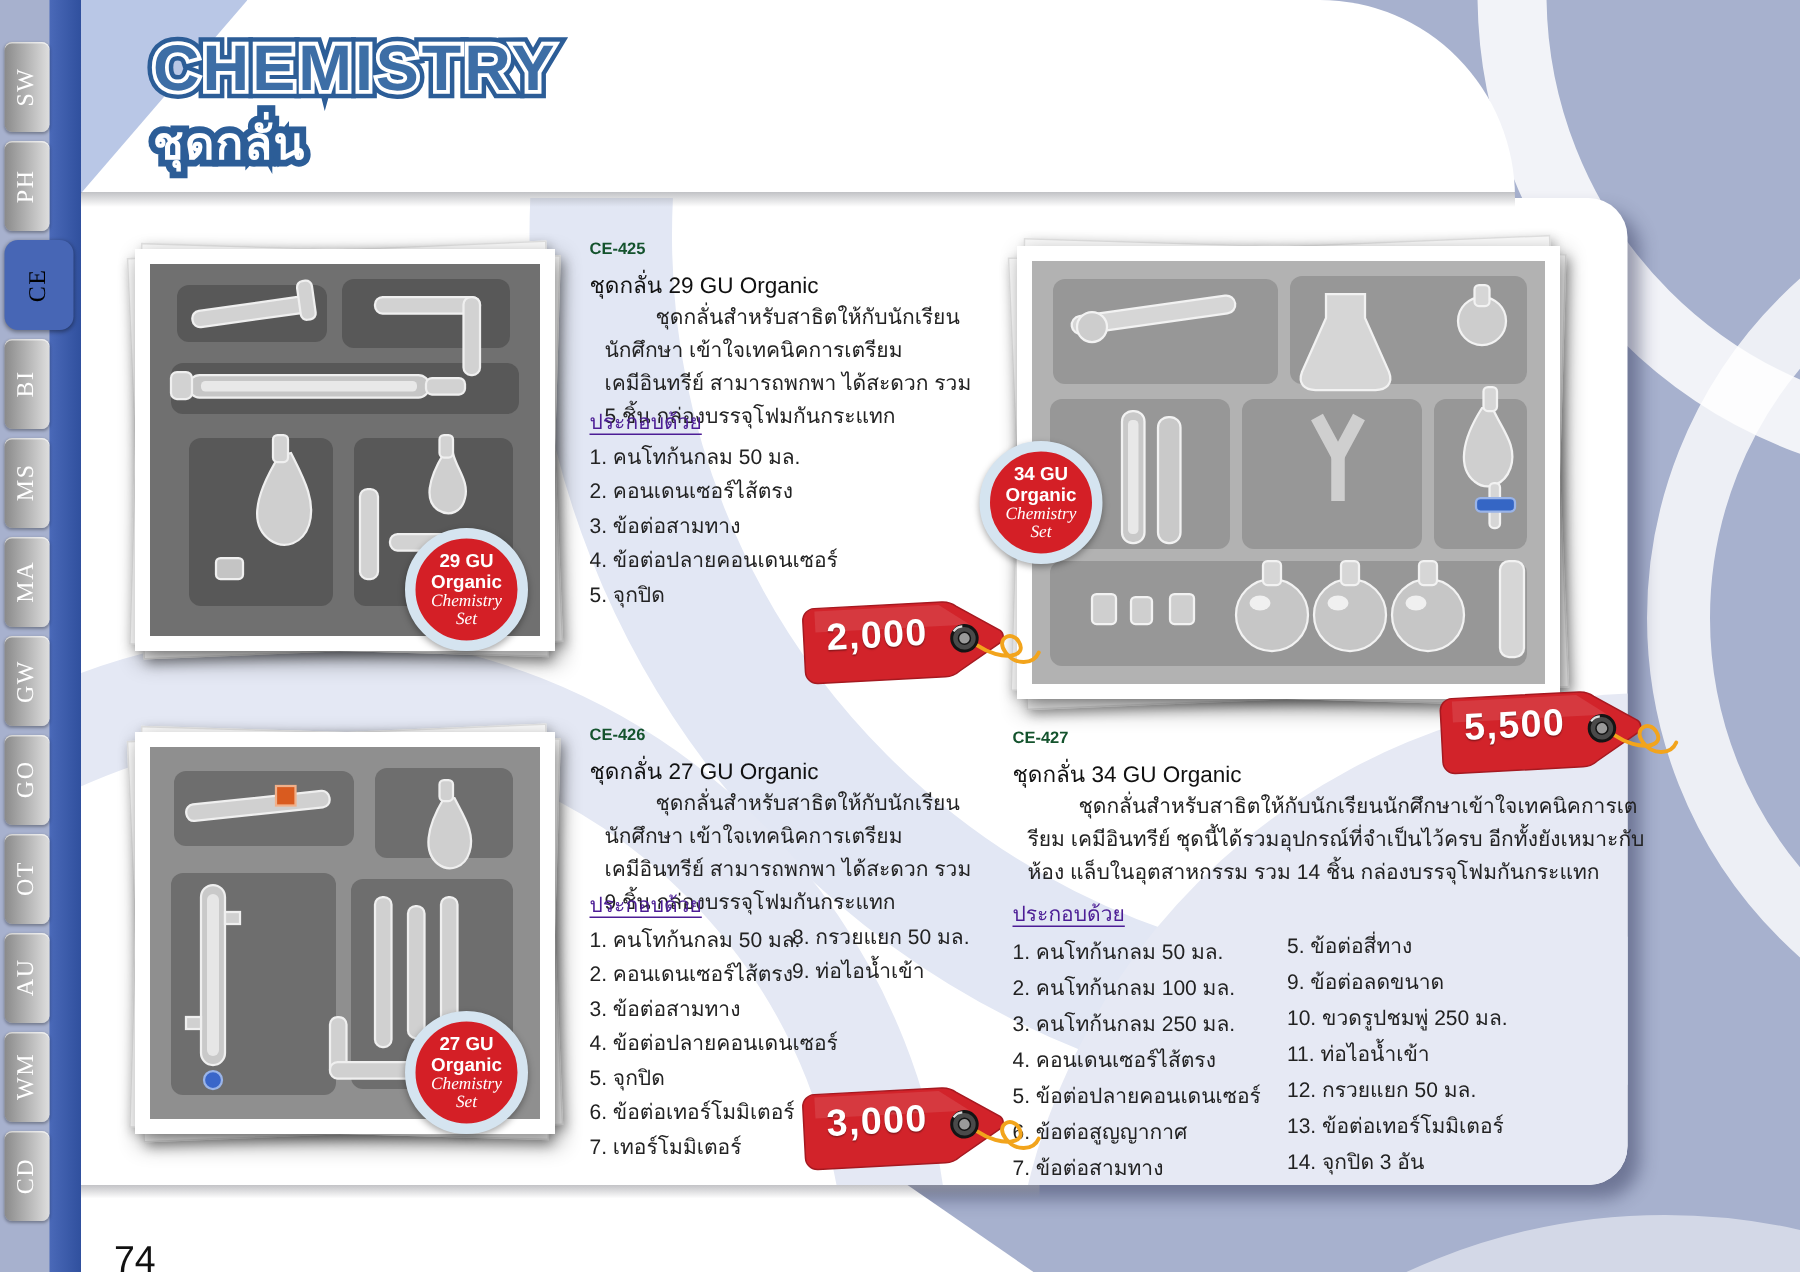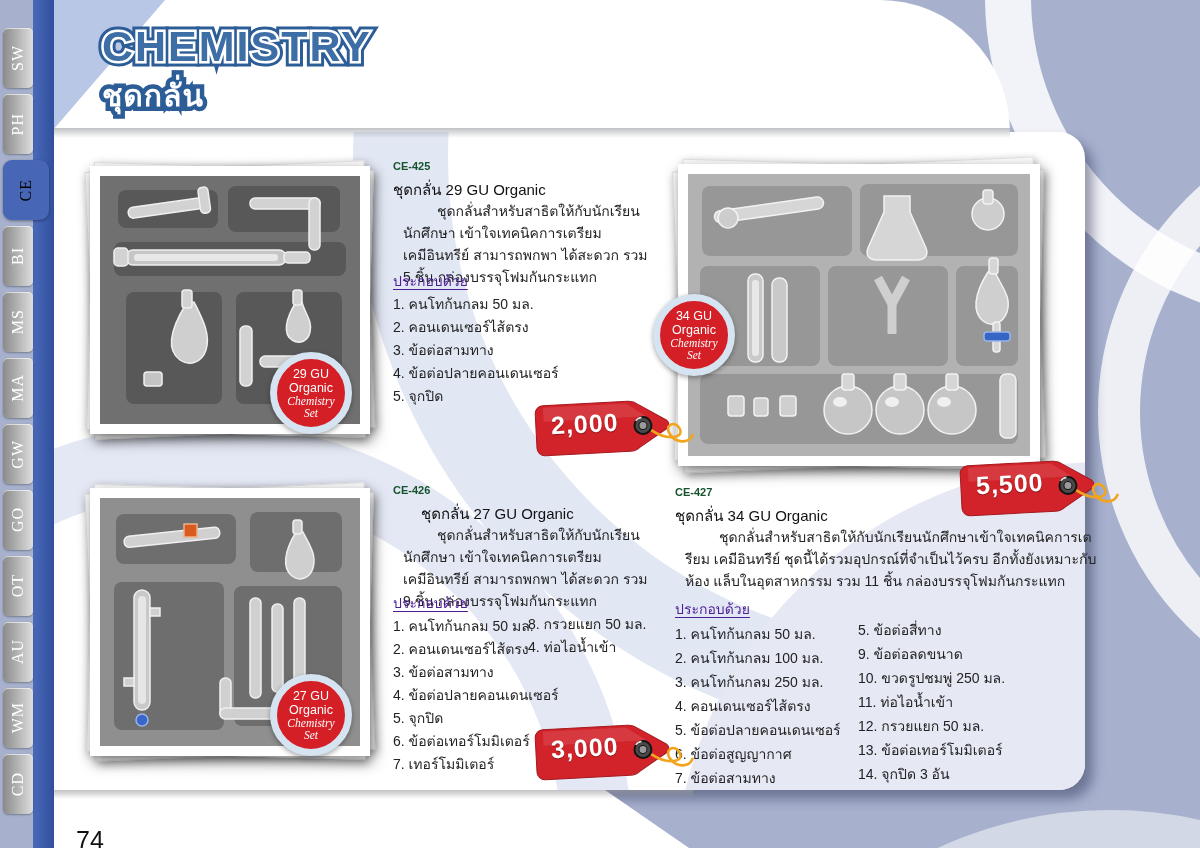--- a/index.html
+++ b/index.html
@@ -71,21 +71,21 @@
   .sheet.s2 { transform:rotate(1.7deg); }
   .photo-card { position:absolute; inset:0; background:#ffffff; padding:10px;
     box-sizing:border-box; box-shadow:3px 6px 14px rgba(0,0,0,.45); }
   .photo-card svg { display:block; width:100%; height:100%; }
 
   
   .set-badge { position:absolute; width:68px; height:68px; padding-top:0;
     border:7px solid #d5e4f0; border-radius:50%; background:#d41f26; z-index:4;
     display:flex; flex-direction:column; align-items:center; justify-content:center;
     box-shadow:0 2px 5px rgba(0,0,0,.35); text-align:center; }
-  .badge-l1, .badge-l2 { color:#fff; font-size:12.5px; font-weight:normal; line-height:14px; }
+  .badge-l1, .badge-l2 { color:#fff; font-size:12.5px; font-weight:bold; line-height:14px; }
   .badge-l3, .badge-l4 { color:#fff; font-size:11.5px; line-height:12px;
     font-family:"Liberation Serif", serif; font-style:italic; }
 
   
   .price-tag { position:absolute; width:168px; height:62px; transform:rotate(-3deg); z-index:4; }
   .price-tag svg { position:absolute; left:0; top:0; overflow:visible; }
   .price-value { position:absolute; left:10px; top:12px; width:88px; text-align:center;
     font-size:25px; font-weight:bold; color:#ffffff; letter-spacing:1px;
     text-shadow:0 1px 1px rgba(0,0,0,.35); }
 
@@ -263,35 +263,35 @@
     </div>
   </div>
   <div class="set-badge" style="left:270px; top:674px;">
     <div class="badge-l1">27 GU</div>
     <div class="badge-l2">Organic</div>
     <div class="badge-l3">Chemistry</div>
     <div class="badge-l4">Set</div>
   </div>
 
   <div class="abs p-code" style="left:393px; top:484px;">CE-426</div>
-  <div class="abs p-name" style="left:393px; top:502px;margin-left:28px;">ชุดกลั่น 27 GU Organic</div>
+  <div class="abs p-name" style="left:393px; top:502px;">ชุดกลั่น 27 GU Organic</div>
   <div class="abs p-desc" style="left:393px; top:524px; width:252px;">ชุดกลั่นสำหรับสาธิตให้กับนักเรียนนักศึกษา เข้าใจเทคนิคการเตรียมเคมีอินทรีย์ สามารถพกพา ได้สะดวก รวม 9 ชิ้น กล่องบรรจุโฟมกันกระแทก</div>
   <div class="abs p-includes" style="left:393px; top:592px;">ประกอบด้วย</div>
   <div class="abs" style="left:393px; top:615px;">
       <div class="p-item">1. คนโทก้นกลม 50 มล.</div>
       <div class="p-item">2. คอนเดนเซอร์ไส้ตรง</div>
       <div class="p-item">3. ข้อต่อสามทาง</div>
       <div class="p-item">4. ข้อต่อปลายคอนเดนเซอร์</div>
       <div class="p-item">5. จุกปิด</div>
       <div class="p-item">6. ข้อต่อเทอร์โมมิเตอร์</div>
       <div class="p-item">7. เทอร์โมมิเตอร์</div>
     </div>
   <div class="abs" style="left:528px; top:613px;">
       <div class="p-item">8. กรวยแยก 50 มล.</div>
-      <div class="p-item">4. ท่อไอน้ำเข้า</div>
+      <div class="p-item">9. ท่อไอน้ำเข้า</div>
     </div>
 
   <div class="price-tag" style="left:531px; top:720px;">
     <svg width="168" height="62" viewBox="0 0 168 62">
       <path d="M13,6 H98 c3.5,0 7,1.2 9.7,3.4 L136,27 c2.5,2 2.5,6 0,8 L107.7,52.6 C105,54.8 101.5,56 98,56 H13 c-4.4,0 -8,-3.6 -8,-8 V14 c0,-4.4 3.6,-8 8,-8 z" fill="#d2232a" stroke="#a51920"></path>
       <path d="M13,8 H96 l20,14 H13 z" fill="#ffffff" opacity="0.10"></path>
       <path d="M120,36 c16,12 34,10 28,-1 c-4,-8 -16,-3 -9,7 c6,9 18,9 22,1" fill="none" stroke="#f2a41c" stroke-width="2.6" stroke-linecap="round"></path>
       <circle cx="112" cy="31" r="9.5" fill="#141414"></circle>
       <circle cx="112" cy="31" r="6" fill="none" stroke="#4a4a4a" stroke-width="3"></circle>
       <circle cx="112" cy="31" r="3.5" fill="#9a9a9a"></circle>
@@ -361,21 +361,21 @@
       <circle cx="112" cy="31" r="9.5" fill="#141414"></circle>
       <circle cx="112" cy="31" r="6" fill="none" stroke="#4a4a4a" stroke-width="3"></circle>
       <circle cx="112" cy="31" r="3.5" fill="#9a9a9a"></circle>
       <path d="M105,26 a8,8 0 0 1 6,-3" fill="none" stroke="#e0e0e0" stroke-width="1.5"></path>
     </svg>
     <span class="price-value">5,500</span>
   </div>
 
   <div class="abs p-code" style="left:675px; top:486px;">CE-427</div>
   <div class="abs p-name" style="left:675px; top:504px;">ชุดกลั่น 34 GU Organic</div>
-  <div class="abs p-desc" style="left:675px; top:526px; width:412px;">ชุดกลั่นสำหรับสาธิตให้กับนักเรียนนักศึกษาเข้าใจเทคนิคการเตรียม เคมีอินทรีย์ ชุดนี้ได้รวมอุปกรณ์ที่จำเป็นไว้ครบ อีกทั้งยังเหมาะกับห้อง แล็บในอุตสาหกรรม รวม 11 ชิ้น กล่องบรรจุโฟมกันกระแทก</div>
+  <div class="abs p-desc" style="left:675px; top:526px; width:412px;">ชุดกลั่นสำหรับสาธิตให้กับนักเรียนนักศึกษาเข้าใจเทคนิคการเตรียม เคมีอินทรีย์ ชุดนี้ได้รวมอุปกรณ์ที่จำเป็นไว้ครบ อีกทั้งยังเหมาะกับห้อง แล็บในอุตสาหกรรม รวม 14 ชิ้น กล่องบรรจุโฟมกันกระแทก</div>
   <div class="abs p-includes" style="left:675px; top:598px;">ประกอบด้วย</div>
   <div class="abs lh24" style="left:675px; top:622px;">
       <div class="p-item">1. คนโทก้นกลม 50 มล.</div>
       <div class="p-item">2. คนโทก้นกลม 100 มล.</div>
       <div class="p-item">3. คนโทก้นกลม 250 มล.</div>
       <div class="p-item">4. คอนเดนเซอร์ไส้ตรง</div>
       <div class="p-item">5. ข้อต่อปลายคอนเดนเซอร์</div>
       <div class="p-item">6. ข้อต่อสูญญากาศ</div>
       <div class="p-item">7. ข้อต่อสามทาง</div>
     </div>

